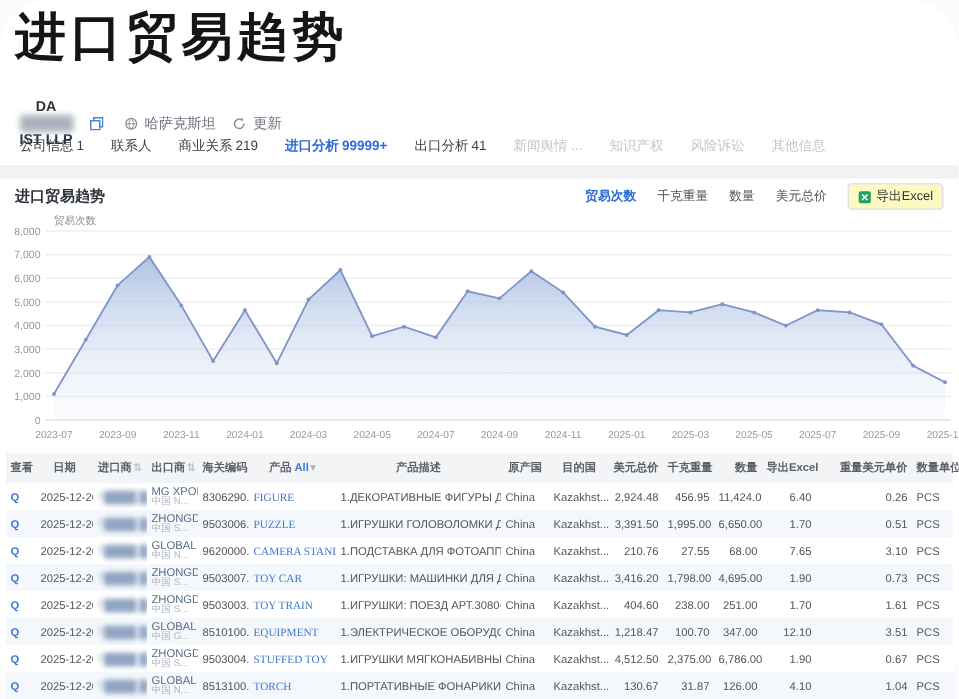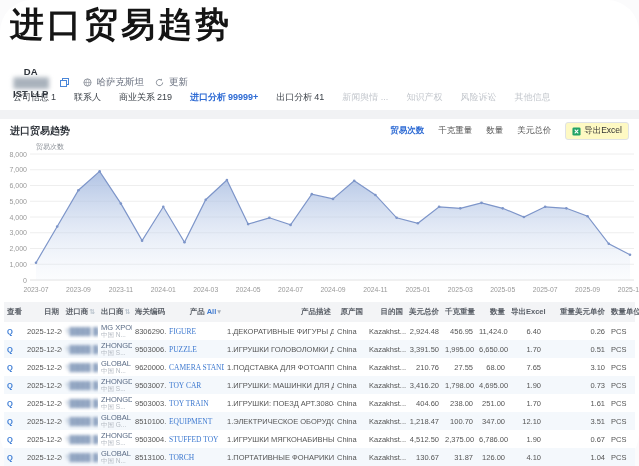--- a/index.html
+++ b/index.html
@@ -39,21 +39,21 @@
   .metric.active{color:#2e6bd4;font-weight:700;}
   .export-btn{display:flex;align-items:center;gap:3px;border:1px solid #dfe2e6;background:#fef9c3;
               border-radius:3px;padding:2px 6px;font-size:8.5px;color:#333;cursor:pointer;}
 
   
   .chart-wrap{position:absolute;top:142px;left:0;width:639px;height:158px;}
 
   
   .table-wrap{position:absolute;top:302px;left:4px;width:631px;}
   table{border-collapse:collapse;table-layout:fixed;width:631px;font-size:7.5px;}
-  th{background:#f3f4f6;color:#5b6068;font-weight:700;text-align:right;height:20px;
+  th{background:#f3f4f6;color:#5b6068;font-weight:700;text-align:center;height:20px;
      padding:0 3px;white-space:nowrap;overflow:visible;}
   td{height:18px;padding:0 3px;white-space:nowrap;overflow:hidden;color:#555;}
   tr.zebra td{background:#f4f8fc;}
   td.num,th.num{text-align:right;}
   .view-q{color:#3a7bd5;font-weight:700;cursor:pointer;}
   .imp{filter:blur(1.6px);color:#8fa3c0;}
   .exp-name{color:#5a6b85;}
   .exp-sub{color:#b2b8c0;font-size:6.5px;line-height:6.5px;}
   .prod-link{color:#3f7ad0;cursor:pointer;font-family:Liberation Serif, serif;}
   .sort-ic{color:#b8c2cc;font-size:7px;margin-left:1px;}

